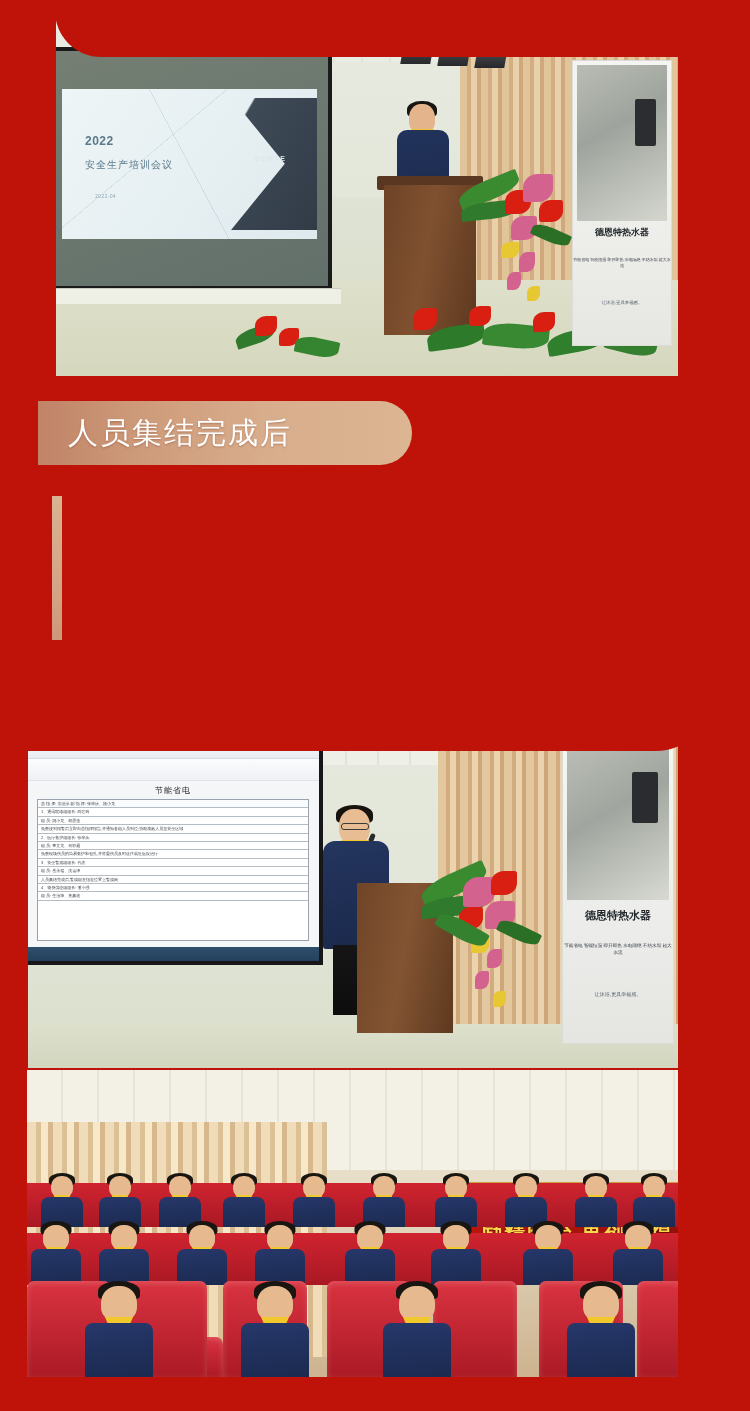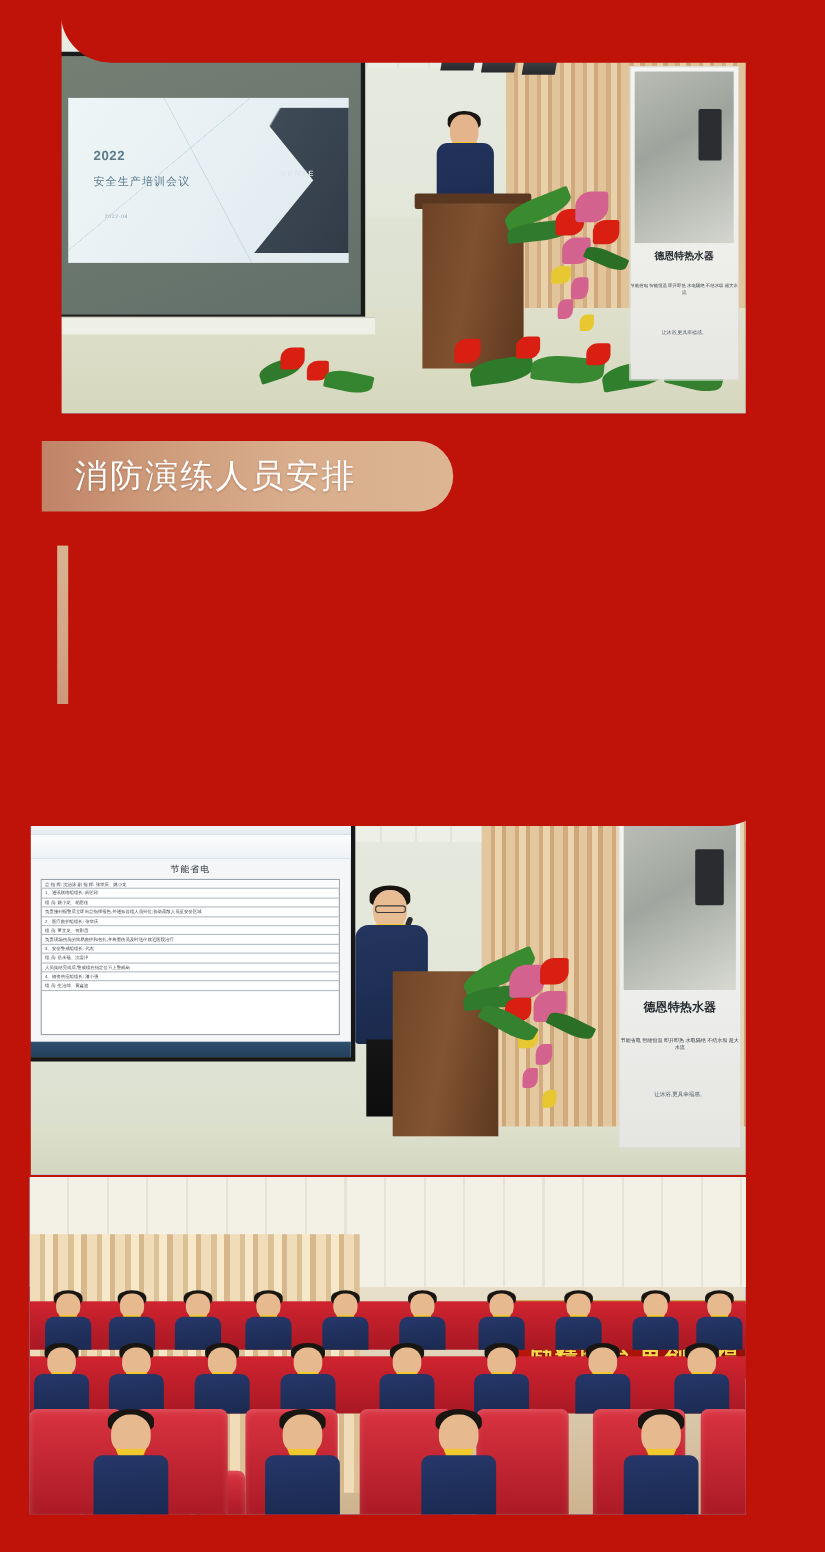--- a/index.html
+++ b/index.html
@@ -22,21 +22,21 @@
     width: 750px;
     height: 1411px;
     background: #bf1309;
     overflow: hidden;
   }
 
   
   .photo {
     position: absolute;
     overflow: hidden;
-    background: #3b82f6;
+    background: #c2410c;
   }
 
   
   #photo1 { left: 27px; top: 0px; width: 651px; height: 376px; }
 
   .p1-wall {
     position: absolute; inset: 0;
     background:
       linear-gradient(180deg, #e8eadf 0%, #e3e7da 52%, #dfe3d4 53%, #d8dcc8 100%);
   }
@@ -472,21 +472,21 @@
       <div class="p1-rollup-txt3">让沐浴,更具幸福感。</div>
     </div>
   </div>
 
   <div class="overlay-top-left"></div>
   <div class="overlay-top-right"></div>
   <div class="overlay-top"></div>
   <div class="overlay-bottom-strip"></div>
 
   <div class="heading-banner">
-    <div class="heading-text">消防演练人员安排</div>
+    <div class="heading-text">人员集结完成后</div>
   </div>
 
   <div class="accent-bar"></div>
 
   <div class="photo" id="photo2">
     <div class="p2-wall"></div>
     <div class="p2-ceiling"></div>
     <div class="p2-curtain"></div>
     <div class="p2-floor"></div>
 

